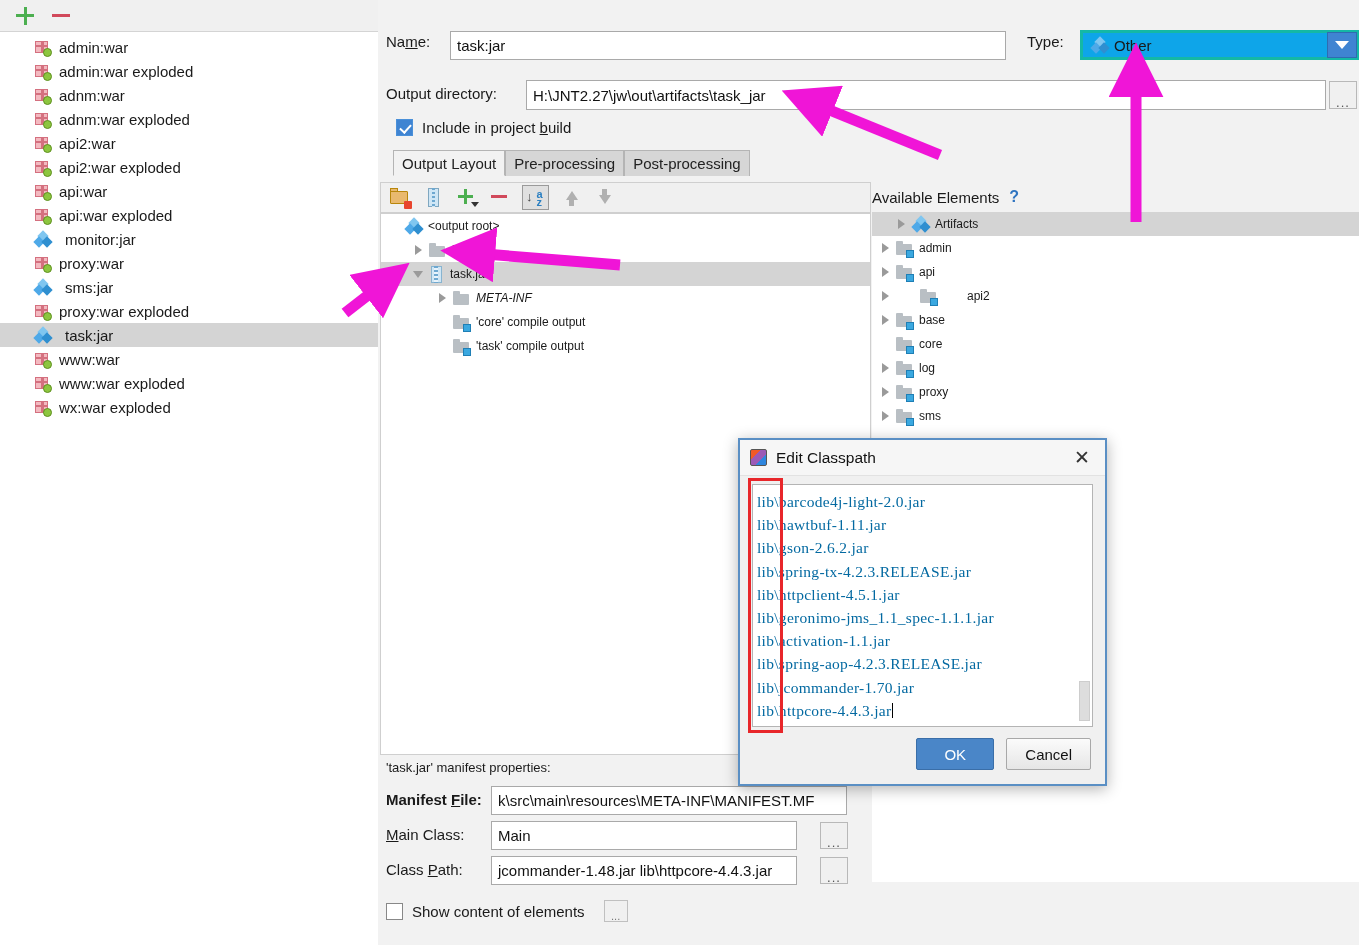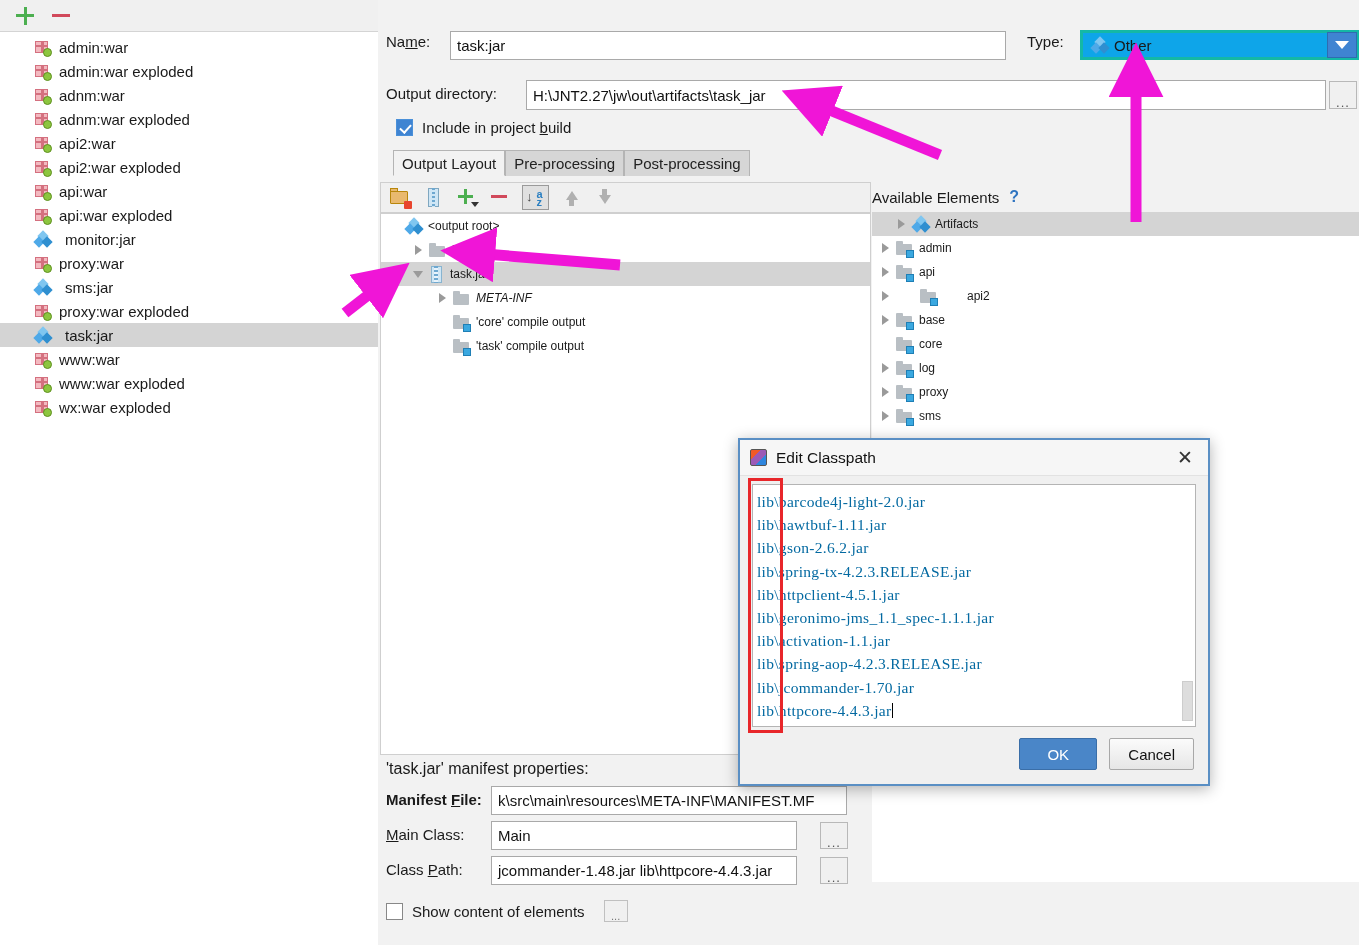--- a/index.html
+++ b/index.html
@@ -253,25 +253,25 @@
     background: repeating-linear-gradient(to bottom,#6ea8d0 0 2px,#e8f3fb 2px 4px);
   }
 
   .avail-hdr {
     position: absolute; font-size: 15px; display: flex; align-items: center; gap: 10px;
   }
   .qmark { color: #2f74c0; font-size: 16px; font-weight: bold; cursor: pointer; }
 
   
   .manifest-sec { position: absolute; }
-  .manifest-title { font-size: 16px; }
+  .manifest-title { font-size: 13px; }
 
   
   .dialog {
-    position: absolute; left: 738px; top: 438px; width: 472px; height: 348px;
+    position: absolute; left: 738px; top: 438px; width: 369px; height: 348px;
     background: #f0f0f0; border: 2px solid #5a8fc4;
     box-shadow: 0 3px 14px rgba(0,0,0,0.3);
   }
   .dlg-title {
     height: 36px; display: flex; align-items: center; padding: 0 10px;
     background: #f6f6f6; gap: 9px; border-bottom: 1px solid #e2e2e2;
   }
   .dlg-ico {
     width: 17px; height: 17px; flex: 0 0 17px;
     background: linear-gradient(135deg,#f05a28 0 33%,#9b59b6 33% 66%,#2e86de 66% 100%);

